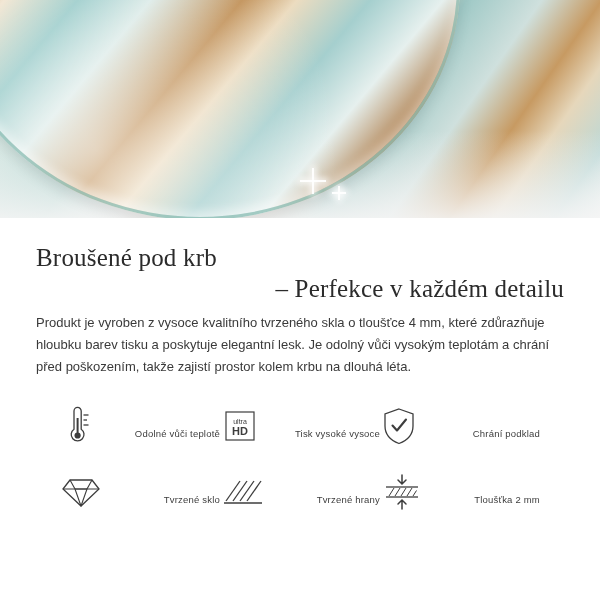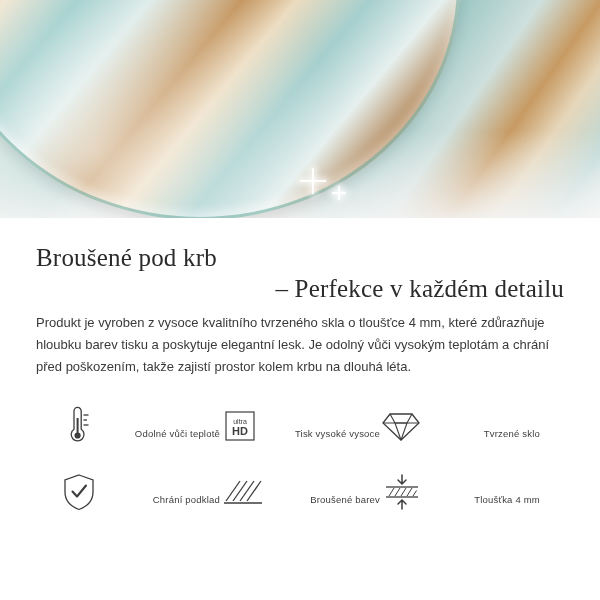--- a/index.html
+++ b/index.html
@@ -200,62 +200,62 @@
             <rect x="6" y="6" width="28" height="28" fill="none" stroke="#3d3d3d" stroke-width="1.2"></rect>
             <text x="20" y="18" text-anchor="middle" font-family="Liberation Sans, sans-serif" font-size="7" fill="#3d3d3d">ultra</text>
             <text x="20" y="29" text-anchor="middle" font-family="Liberation Sans, sans-serif" font-size="11" font-weight="bold" fill="#3d3d3d">HD</text>
           </svg>
         </div>
         <div class="feature-label">Tisk vysoké vysoce</div>
       </div>
 
       <div class="feature">
         <div class="feature-icon">
+          <svg width="38" height="42" viewBox="0 0 38 42">
+            <path d="M19 4 L33 9 V21 C33 29.5 27 35.5 19 38.5 C11 35.5 5 29.5 5 21 V9 Z" fill="none" stroke="#3d3d3d" stroke-width="1.3"></path>
+            <path d="M12.5 20.5 L17 25.5 L26 14.5" fill="none" stroke="#3d3d3d" stroke-width="2.1" stroke-linecap="round" stroke-linejoin="round"></path>
+          </svg>
+        </div>
+        <div class="feature-label">Chrání podklad</div>
+      </div>
+
+      <div class="feature">
+        <div class="feature-icon">
           <svg width="42" height="36" viewBox="0 0 42 36">
             <path d="M10 6 H32 L39 15 L21 32 L3 15 Z" fill="none" stroke="#3d3d3d" stroke-width="1.3"></path>
             <path d="M3 15 H39" stroke="#3d3d3d" stroke-width="1.1"></path>
             <path d="M10 6 L15 15 L21 32" fill="none" stroke="#3d3d3d" stroke-width="1.1"></path>
             <path d="M32 6 L27 15 L21 32" fill="none" stroke="#3d3d3d" stroke-width="1.1"></path>
             <path d="M15 15 H27" stroke="#3d3d3d" stroke-width="1.1"></path>
           </svg>
         </div>
         <div class="feature-label">Tvrzené sklo</div>
       </div>
 
       <div class="feature">
         <div class="feature-icon">
-          <svg width="38" height="42" viewBox="0 0 38 42">
-            <path d="M19 4 L33 9 V21 C33 29.5 27 35.5 19 38.5 C11 35.5 5 29.5 5 21 V9 Z" fill="none" stroke="#3d3d3d" stroke-width="1.3"></path>
-            <path d="M12.5 20.5 L17 25.5 L26 14.5" fill="none" stroke="#3d3d3d" stroke-width="2.1" stroke-linecap="round" stroke-linejoin="round"></path>
-          </svg>
-        </div>
-        <div class="feature-label">Chrání podklad</div>
-      </div>
-
-      <div class="feature">
-        <div class="feature-icon">
           <svg width="44" height="34" viewBox="0 0 44 34">
             <path d="M6 26 L20 6" stroke="#3d3d3d" stroke-width="1.3"></path>
             <path d="M13 26 L27 6" stroke="#3d3d3d" stroke-width="1.3"></path>
             <path d="M20 26 L34 6" stroke="#3d3d3d" stroke-width="1.3"></path>
             <path d="M27 26 L41 6" stroke="#3d3d3d" stroke-width="1.3"></path>
             <path d="M4 28 H42" stroke="#3d3d3d" stroke-width="1.3"></path>
           </svg>
         </div>
-        <div class="feature-label">Broušené barev</div>
+        <div class="feature-label">Tvrzené hrany</div>
       </div>
 
       <div class="feature">
         <div class="feature-icon">
           <svg width="44" height="42" viewBox="0 0 44 42">
             <path d="M22 4 V12 M18 9 L22 13 L26 9" fill="none" stroke="#3d3d3d" stroke-width="1.5" stroke-linecap="round"></path>
             <line x1="6" y1="16" x2="38" y2="16" stroke="#3d3d3d" stroke-width="1.3"></line>
             <line x1="6" y1="26" x2="38" y2="26" stroke="#3d3d3d" stroke-width="1.3"></line>
             <path d="M9 25 L14 17 M15 25 L20 17 M21 25 L26 17 M27 25 L32 17 M33 25 L36.5 19.5" stroke="#3d3d3d" stroke-width="1"></path>
             <path d="M22 38 V30 M18 33 L22 29 L26 33" fill="none" stroke="#3d3d3d" stroke-width="1.5" stroke-linecap="round"></path>
           </svg>
         </div>
-        <div class="feature-label">Tloušťka 4 mm</div>
+        <div class="feature-label">Tloušťka 2 mm</div>
       </div>
 
     </div>
   </div>
 </div>
 
 </body></html>

